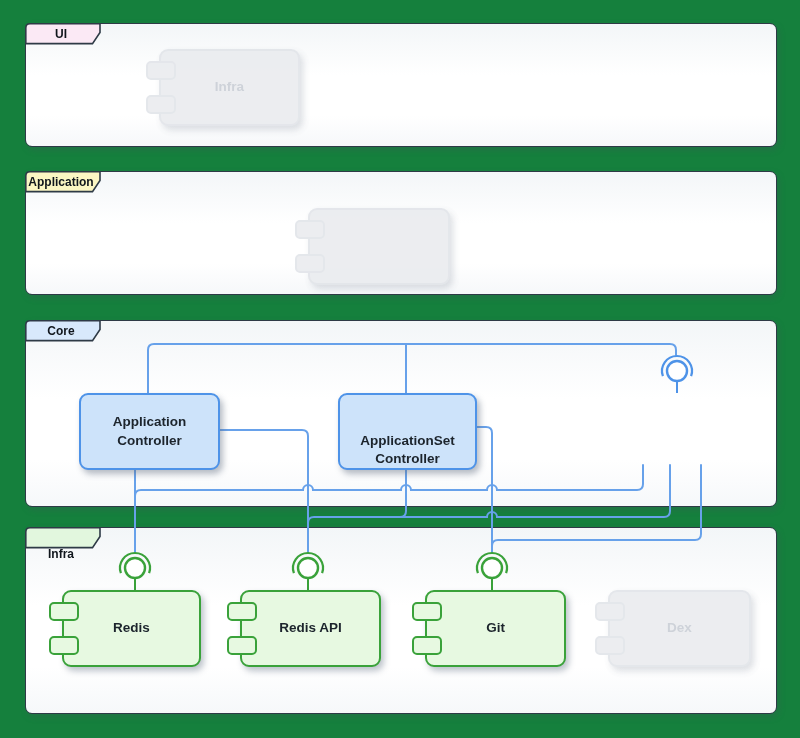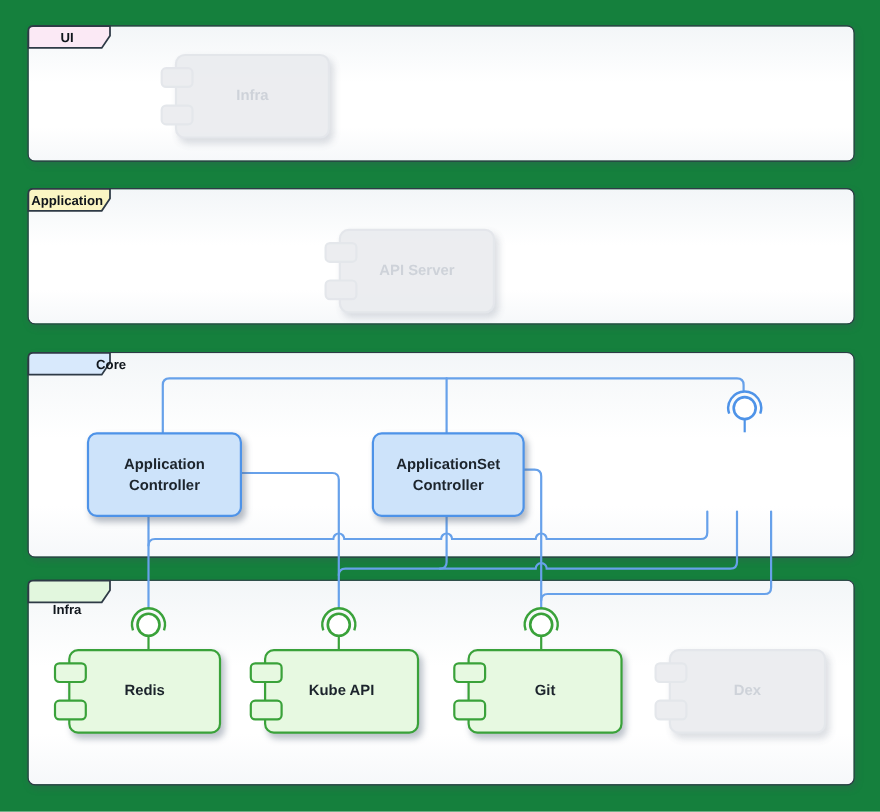--- a/index.html
+++ b/index.html
@@ -92,51 +92,50 @@
 
     <g>
       <path class="arc-green" d="M 477.9 573.1 A 15 15 0 1 1 506.1 573.1"></path>
       <circle class="lolli-green" cx="492" cy="568" r="10"></circle>
       <path class="stub-green" d="M 492 578 L 492 590"></path>
     </g>
   </svg>
 
   <div class="tab-label" style="top:24px;">UI</div>
   <div class="tab-label" style="top:172px;">Application</div>
-  <div class="tab-label" style="top:321px;margin-left:40px;">Core</div>
+  <div class="tab-label" style="top:321px;">Core</div>
   <div class="tab-label" style="top:528px;margin-top:16px;">Infra</div>
 
   <div class="comp disabled" style="left:159px;top:49px;width:137px;height:73px;">
     <span class="notch n1"></span>
     <span class="notch n2"></span>
     <span class="lbl">Infra</span>
   </div>
 
   <div class="comp disabled" style="left:308px;top:208px;width:138px;height:73px;">
     <span class="notch n1"></span>
     <span class="notch n2"></span>
-    <span class="lbl">API Server</span>
   </div>
 
   <div class="comp blue" style="left:79px;top:393px;width:137px;height:73px;justify-content:flex-end;">
     <span class="lbl">Application Controller</span>
   </div>
-  <div class="comp blue" style="left:338px;top:393px;width:135px;height:73px;">
+  <div class="comp blue" style="left:338px;top:393px;width:135px;height:73px;align-items:flex-end;">
     <span class="lbl">ApplicationSet Controller</span>
   </div>
 
   <div class="comp green" style="left:62px;top:590px;width:135px;height:73px;text-align:center;">
     <span class="notch n1"></span>
     <span class="notch n2"></span>
     <span class="lbl">Redis</span>
   </div>
   <div class="comp green" style="left:240px;top:590px;width:137px;height:73px;">
     <span class="notch n1"></span>
     <span class="notch n2"></span>
-    <span class="lbl">Kube API</span>
+    <span class="lbl">Redis API</span>
   </div>
   <div class="comp green" style="left:425px;top:590px;width:137px;height:73px;">
     <span class="notch n1"></span>
     <span class="notch n2"></span>
     <span class="lbl">Git</span>
   </div>
   <div class="comp disabled" style="left:608px;top:590px;width:139px;height:73px;">
     <span class="notch n1"></span>
     <span class="notch n2"></span>
     <span class="lbl">Dex</span>

